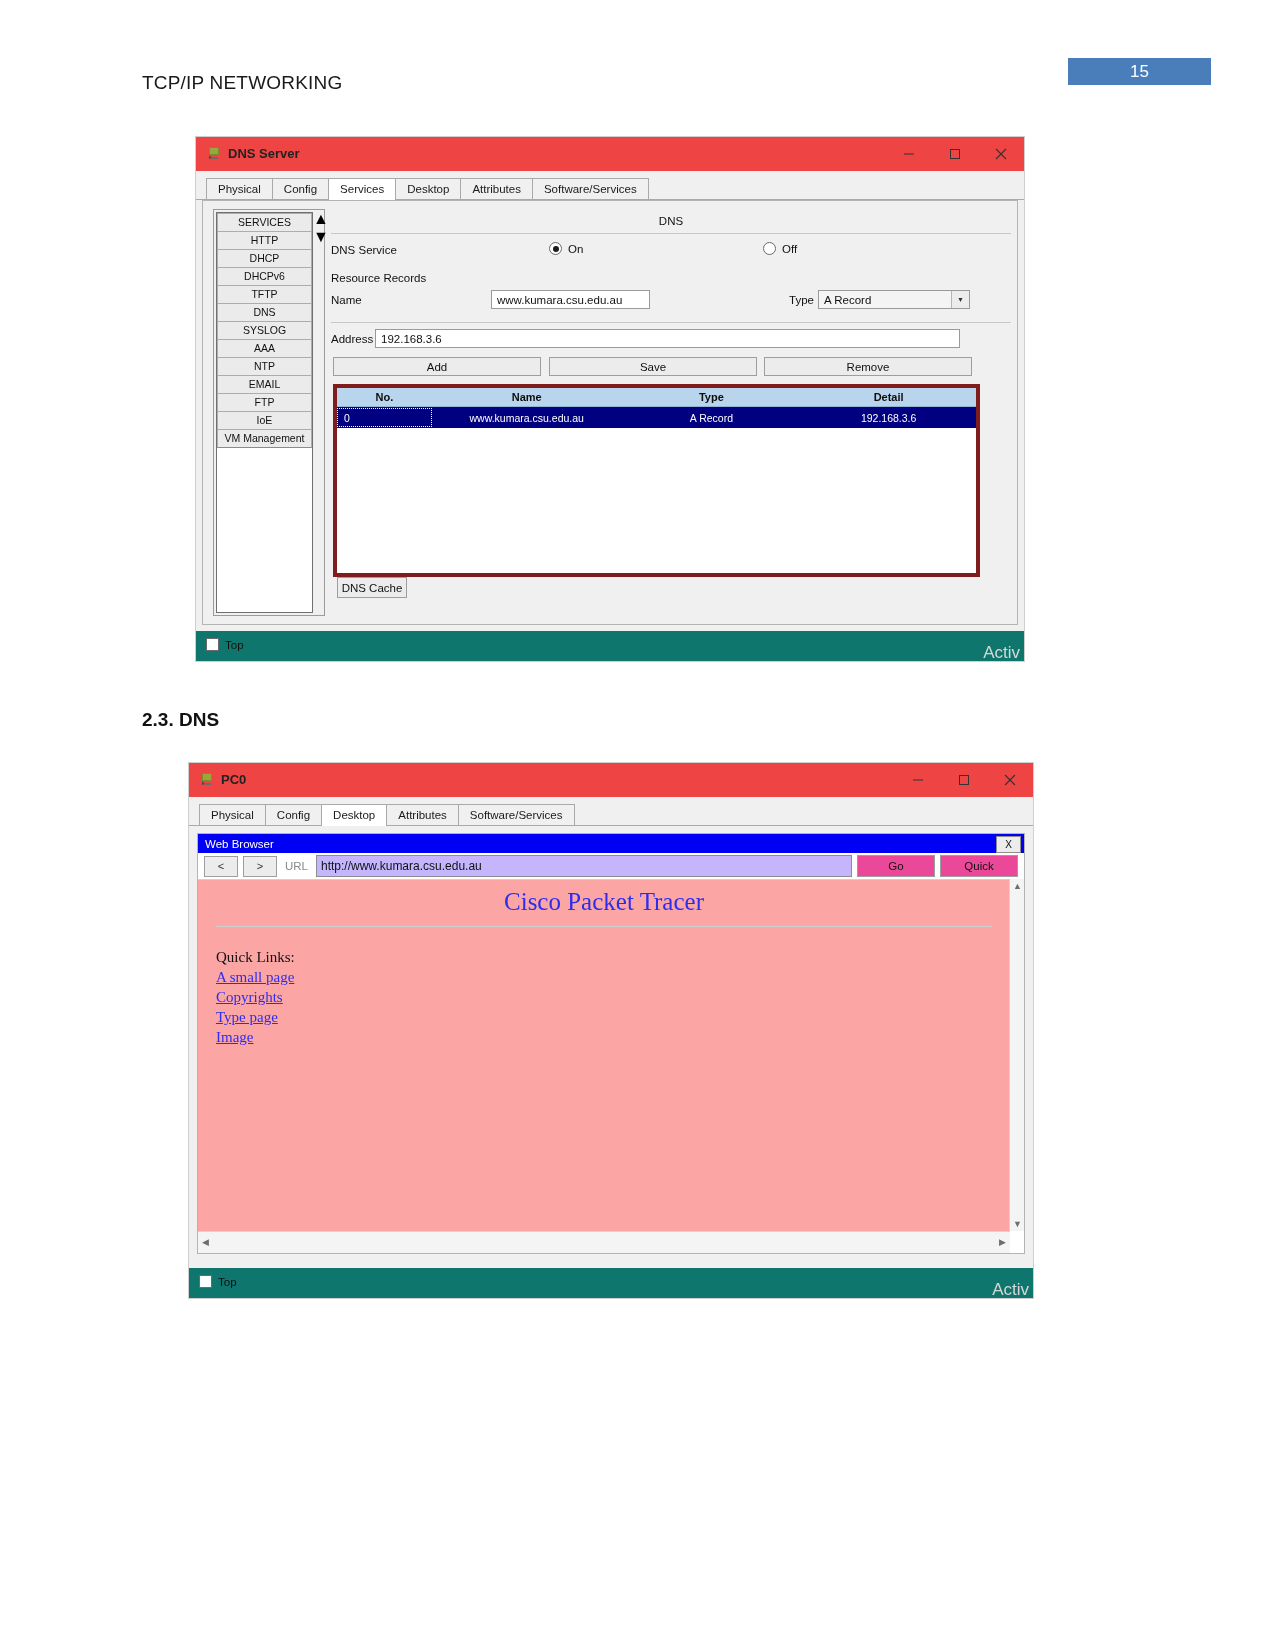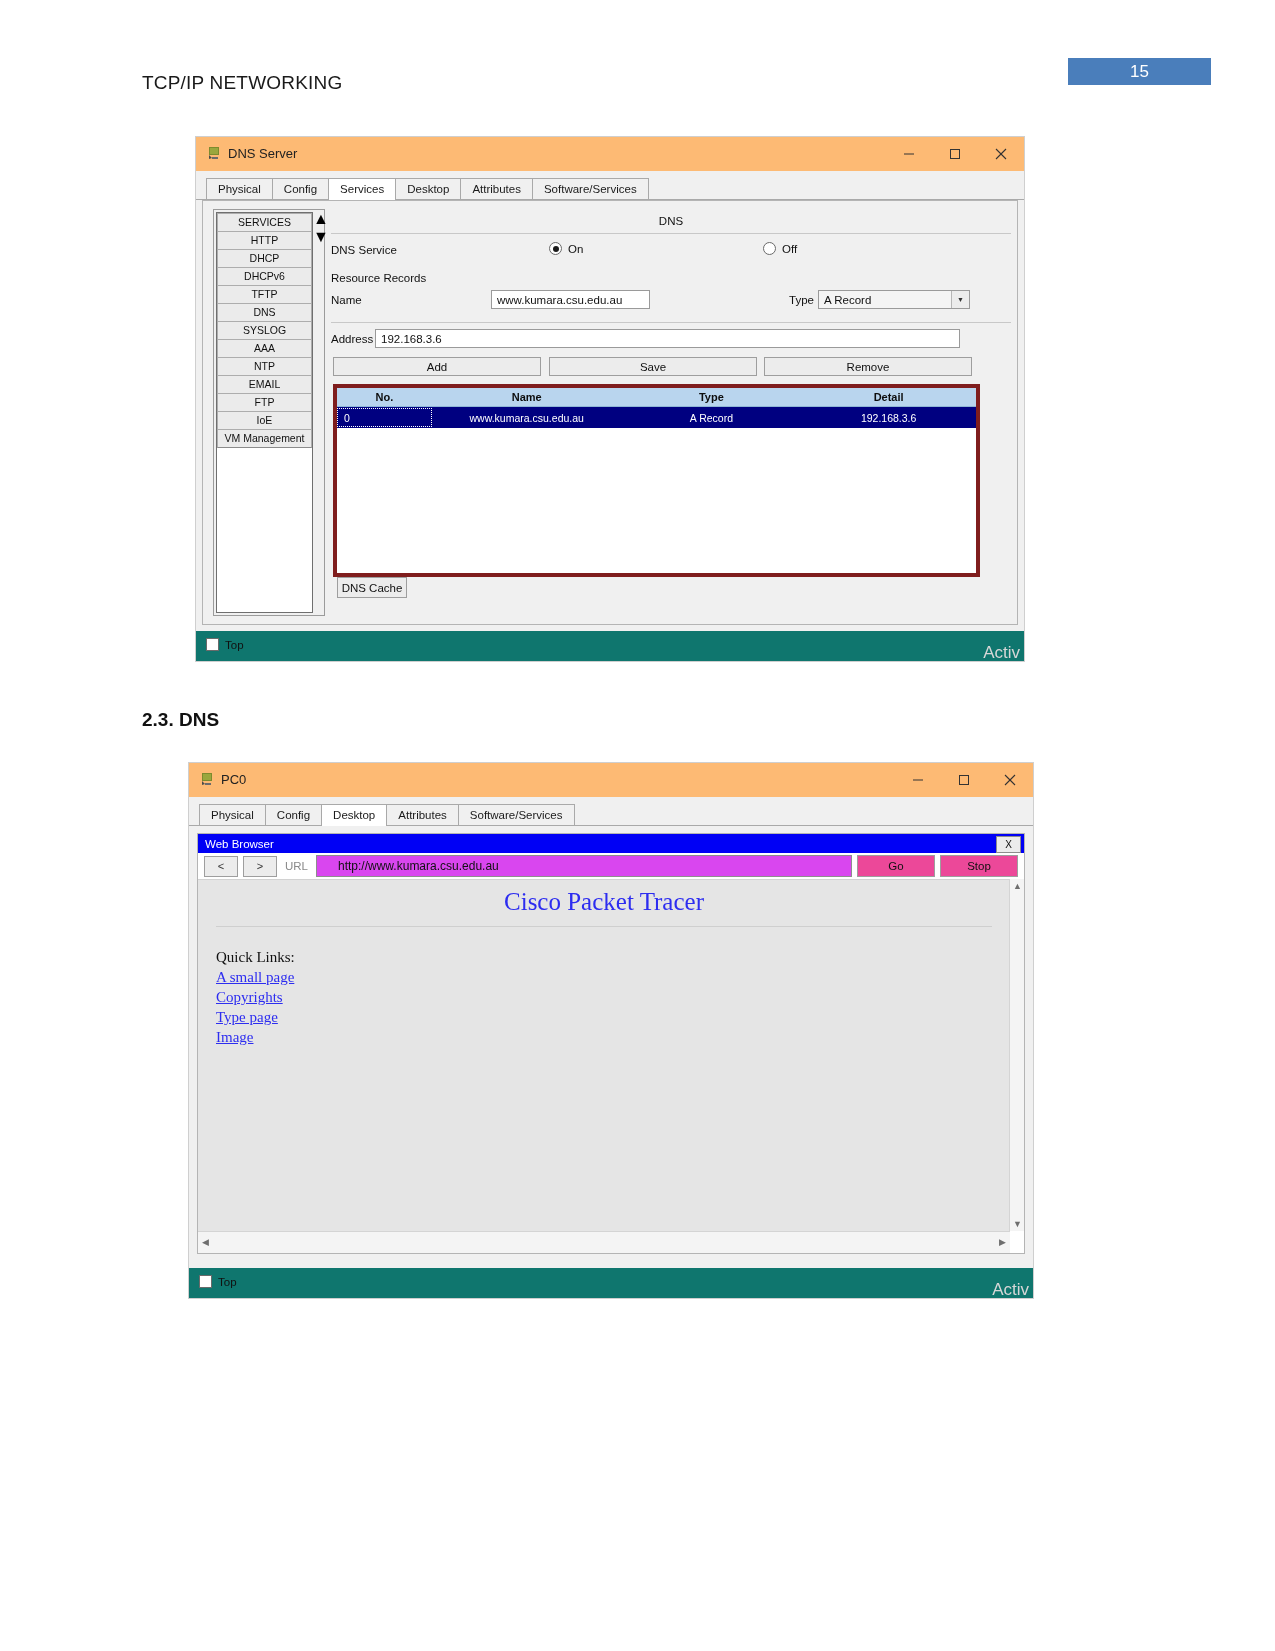--- a/index.html
+++ b/index.html
@@ -13,21 +13,21 @@
     position:absolute;left:142px;top:72px;
     font-size:19px;color:#1a1a1a;letter-spacing:.2px;
   }
   .page-badge{
     position:absolute;left:1068px;top:58px;width:143px;height:27px;
     background:#4A7EBB;color:#ffffff;font-size:17px;
     display:flex;align-items:center;justify-content:center;
   }
   
   .pt-window{position:absolute;background:#f0f0f0;border:1px solid #cfcfcf;}
-  .pt-titlebar{height:34px;background:#fdba74;position:relative;}
+  .pt-titlebar{height:34px;background:#ef4444;position:relative;font-weight:bold;}
   .pt-titlebar .ic{
     position:absolute;left:10px;top:9px;width:16px;height:15px;
   }
   .pt-title-text{
     position:absolute;left:32px;top:9px;font-size:13px;color:#222;
   }
   .win-btns{position:absolute;right:0;top:0;height:34px;display:flex;}
   .win-btn{width:46px;height:34px;display:flex;align-items:center;justify-content:center;
            font-size:14px;color:#333;}
   .win-btn svg{display:block;}
@@ -102,25 +102,25 @@
             display:flex;align-items:center;padding-left:7px;position:relative;}
   .wb-close{
     position:absolute;right:3px;top:2px;width:23px;height:15px;background:#ececec;
     border:1px solid #8d8d8d;color:#111;font-size:10px;display:flex;
     align-items:center;justify-content:center;
   }
   .wb-bar{height:26px;display:flex;align-items:center;gap:5px;padding:3px 6px;box-sizing:border-box;}
   .nav-btn{width:32px;height:19px;border:1px solid #9e9e9e;background:#ececec;font-size:11px;
            display:flex;align-items:center;justify-content:center;color:#333;}
   .url-lbl{font-size:11.5px;color:#8a8a8a;padding:0 3px;}
-  .url-box{flex:1;height:20px;border:1px solid #8d8d8d;background:#d946ef;font-size:12px;
-           color:#111;display:flex;align-items:center;padding-left:21px;}
+  .url-box{flex:1;height:20px;border:1px solid #8d8d8d;background:#c4b5fd;font-size:12px;
+           color:#111;display:flex;align-items:center;padding-left:4px;}
   .go-btn{width:76px;height:20px;border:1px solid #9e9e9e;background:#ec4899;font-size:11.5px;
           display:flex;align-items:center;justify-content:center;color:#111;}
-  .wb-page{position:absolute;left:0;right:14px;top:45px;bottom:22px;background:#e5e5e5;
+  .wb-page{position:absolute;left:0;right:14px;top:45px;bottom:22px;background:#fca5a5;
            border-top:1px solid #d2d2d2;overflow:hidden;}
   .pg-h1{text-align:center;font-family:"Liberation Serif", serif;color:#2d2df0;
          font-size:25px;padding-top:8px;}
   .pg-rule{height:1px;background:#cfcfcf;margin:10px 18px 0 18px;}
   .pg-text{font-family:"Liberation Serif", serif;font-size:15px;color:#111;padding:14px 18px 0 18px;}
   .pg-sub{font-family:"Liberation Serif", serif;font-size:15px;color:#111;padding:22px 18px 0 18px;}
   .pg-link{font-family:"Liberation Serif", serif;font-size:15px;color:#2d2df0;
            text-decoration:underline;padding:3px 18px 0 18px;display:block;}
   
   .vsb{position:absolute;right:0;top:45px;bottom:22px;width:14px;background:#f4f4f4;
@@ -318,21 +318,21 @@
       <span>Web Browser</span>
       <span class="wb-close">X</span>
     </div>
 
     <div class="wb-bar">
       <span class="nav-btn">&lt;</span>
       <span class="nav-btn">&gt;</span>
       <span class="url-lbl">URL</span>
       <span class="url-box">http://www.kumara.csu.edu.au</span>
       <span class="go-btn">Go</span>
-      <span class="go-btn">Stop</span>
+      <span class="go-btn">Quick</span>
     </div>
 
     <div class="wb-page">
       <div class="pg-h1">Cisco Packet Tracer</div>
       <div class="pg-rule"></div>
       <div class="pg-sub">Quick Links:</div>
       <a class="pg-link">A small page</a>
       <a class="pg-link">Copyrights</a>
       <a class="pg-link">Type page</a>
       <a class="pg-link">Image</a>

